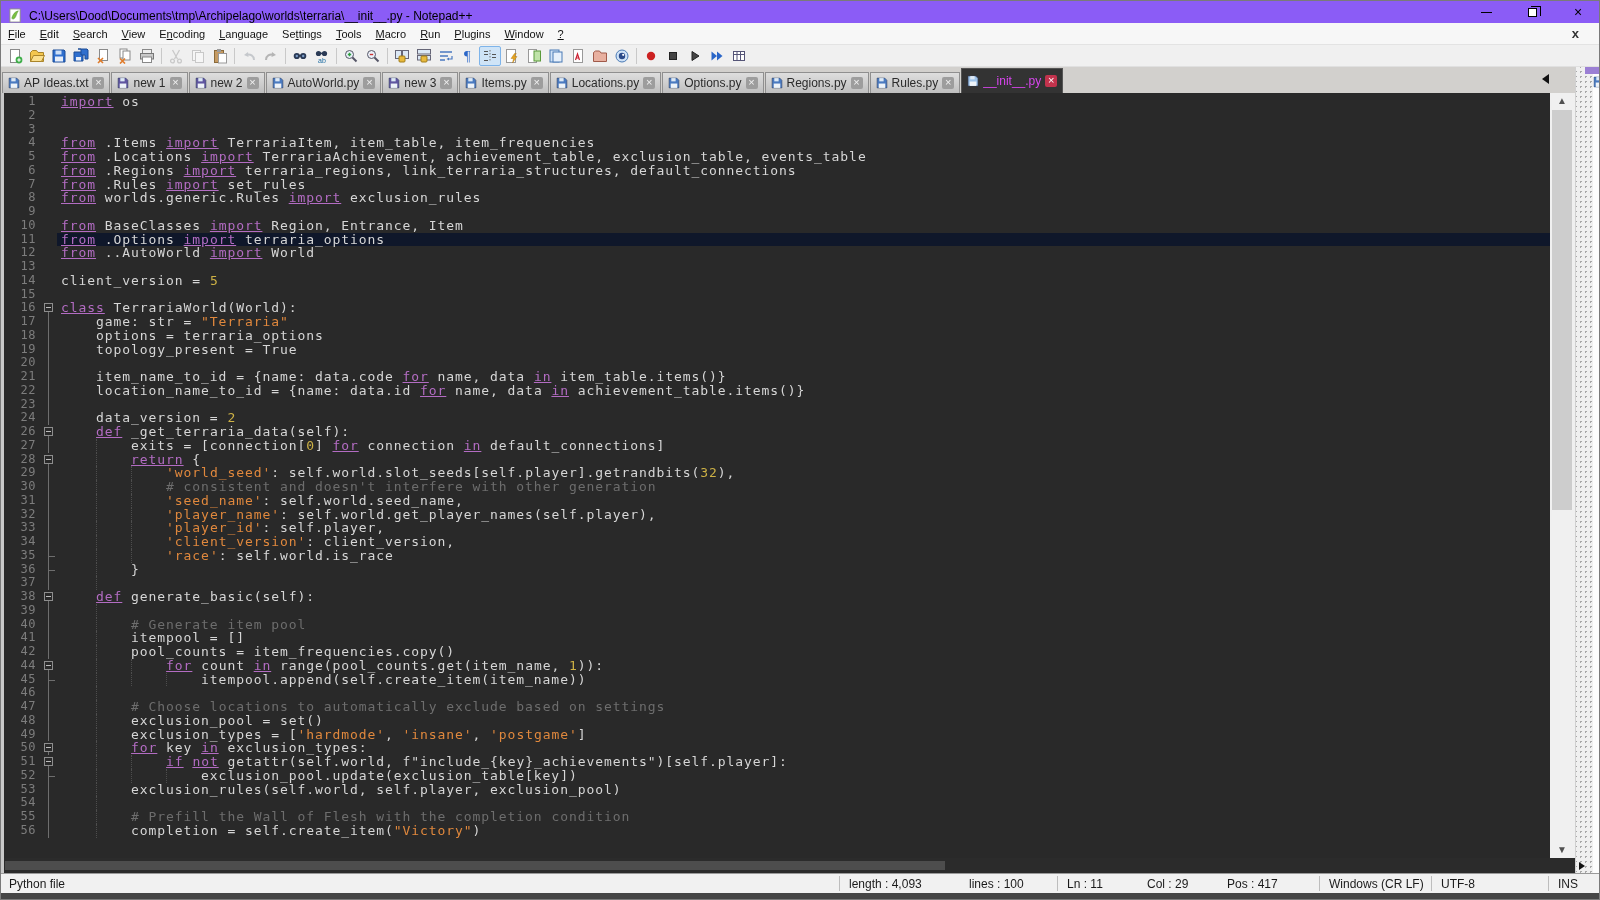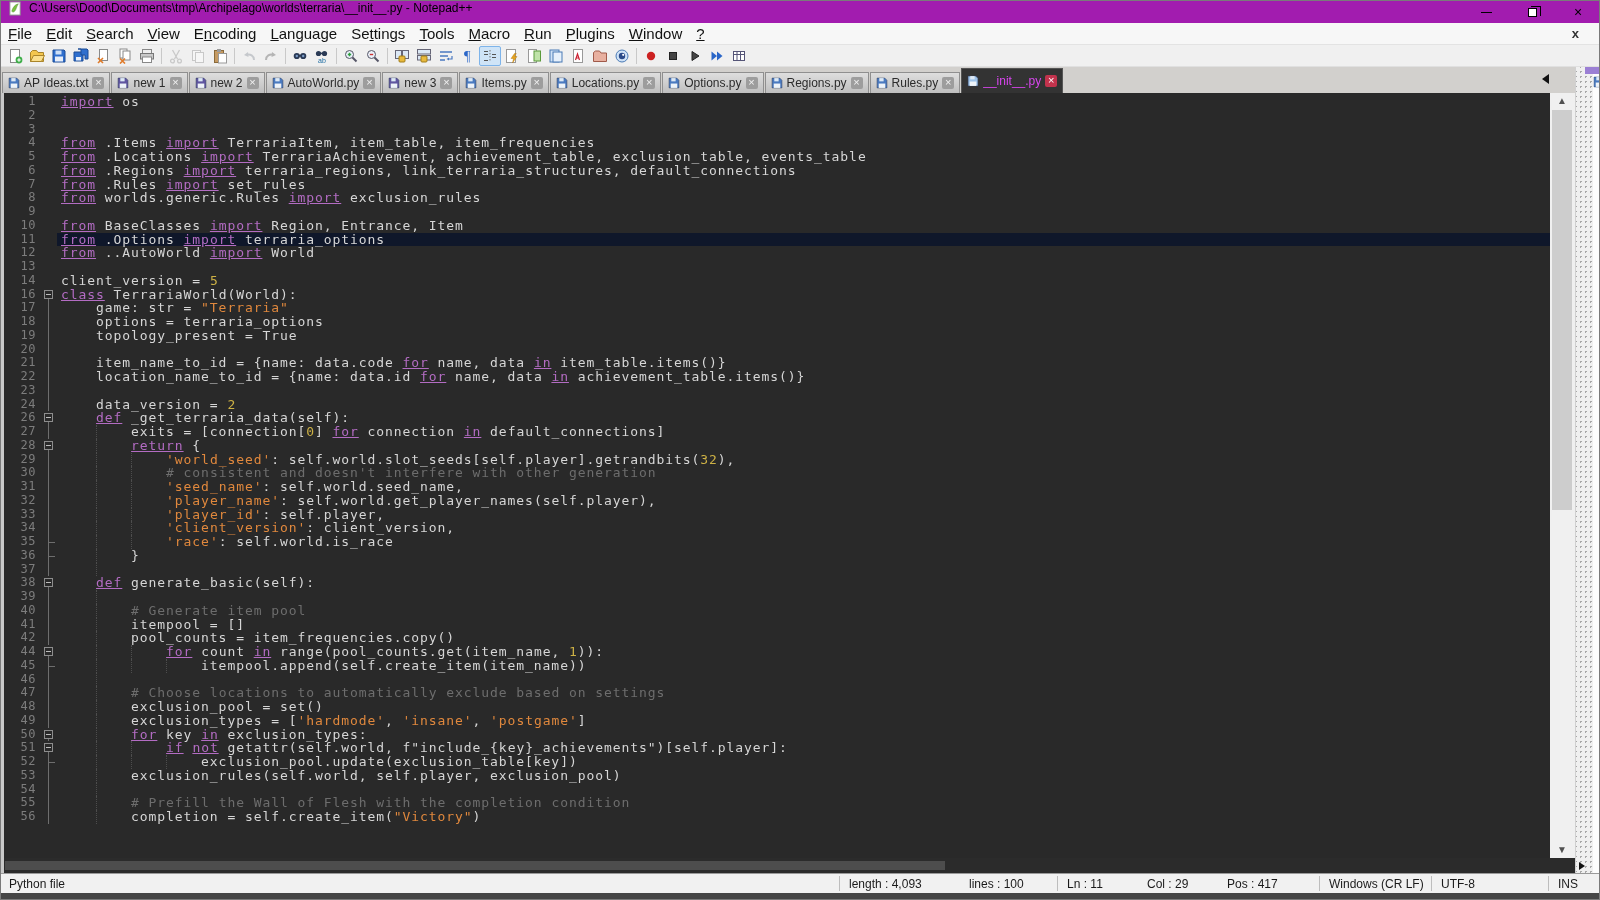--- a/index.html
+++ b/index.html
@@ -3,35 +3,35 @@
 <meta charset="utf-8">
 <style>
   * { margin:0; padding:0; box-sizing:border-box; }
   html,body { width:1600px; height:900px; overflow:hidden; background:#444;
               font-family:"Liberation Sans", sans-serif; }
   .window { position:relative; width:1600px; height:900px; background:#f0f0f0;
             border:1px solid #7a7a7a; overflow:hidden; }
 
   
   .titlebar { position:absolute; top:0; left:0; width:1600px; height:22px;
-              background:#a21caf; display:flex; align-items:flex-start; }
+              background:#8b5cf6; display:flex; align-items:flex-end; }
   .app-icon { width:15px; height:15px; margin:0 6px 0 7px; flex:0 0 auto; }
   .title-text { font-size:12px; color:#000; white-space:nowrap; }
   .win-btns { position:absolute; right:0; top:0; height:22px; display:flex; }
   .win-btn { width:46px; height:22px; display:flex; align-items:center; justify-content:center; }
   .glyph-min { width:11px; height:1px; background:#000; }
   .glyph-max { width:9px; height:9px; border:1px solid #000; position:relative; background:#fff; }
   .glyph-max:before { content:""; position:absolute; left:2px; top:-3px; width:9px; height:9px;
                       border:1px solid #000; border-left:none; border-bottom:none; }
   .glyph-close { font-size:14px; line-height:14px; color:#000; }
 
   
   .menubar { position:absolute; top:22px; left:0; width:1600px; height:22px; background:#f7f7f7;
              display:flex; align-items:center; border-bottom:1px solid #e3e3e3; }
-  .menu-item { font-size:15px; color:#111; padding:0 7px; height:22px; line-height:22px; }
+  .menu-item { font-size:11px; color:#111; padding:0 7px; height:22px; line-height:22px; }
   .menu-item u { text-decoration:underline; }
   .menubar-close { position:absolute; right:22px; top:0; font-size:13px; font-weight:bold;
                    color:#333; line-height:22px; }
 
   
   .toolbar { position:absolute; top:44px; left:0; width:1600px; height:22px; background:#f0f0f0;
              display:flex; align-items:center; padding-left:3px; border-bottom:1px solid #e0e0e0; }
   .tb-btn { width:22px; height:20px; display:flex; align-items:center; justify-content:center;
             border:1px solid transparent; border-radius:2px; flex:0 0 auto; }
   .tb-btn.pressed { background:#cfe4f7; border-color:#7eb4ea; }
@@ -490,20 +490,21 @@
       <div class="line"><span class="num">5</span><span class="fold"></span><span class="txt"><span class="t-k">from</span><span class="t-d"> .Locations </span><span class="t-k">import</span><span class="t-d"> TerrariaAchievement, achievement_table, exclusion_table, events_table</span></span></div>
       <div class="line"><span class="num">6</span><span class="fold"></span><span class="txt"><span class="t-k">from</span><span class="t-d"> .Regions </span><span class="t-k">import</span><span class="t-d"> terraria_regions, link_terraria_structures, default_connections</span></span></div>
       <div class="line"><span class="num">7</span><span class="fold"></span><span class="txt"><span class="t-k">from</span><span class="t-d"> .Rules </span><span class="t-k">import</span><span class="t-d"> set_rules</span></span></div>
       <div class="line"><span class="num">8</span><span class="fold"></span><span class="txt"><span class="t-k">from</span><span class="t-d"> worlds.generic.Rules </span><span class="t-k">import</span><span class="t-d"> exclusion_rules</span></span></div>
       <div class="line"><span class="num">9</span><span class="fold"></span><span class="txt"></span></div>
       <div class="line"><span class="num">10</span><span class="fold"></span><span class="txt"><span class="t-k">from</span><span class="t-d"> BaseClasses </span><span class="t-k">import</span><span class="t-d"> Region, Entrance, Item</span></span></div>
       <div class="line cur"><span class="num">11</span><span class="fold"></span><span class="txt"><span class="t-k">from</span><span class="t-d"> .Options </span><span class="t-k">import</span><span class="t-d"> terraria_options</span></span></div>
       <div class="line"><span class="num">12</span><span class="fold"></span><span class="txt"><span class="t-k">from</span><span class="t-d"> ..AutoWorld </span><span class="t-k">import</span><span class="t-d"> World</span></span></div>
       <div class="line"><span class="num">13</span><span class="fold"></span><span class="txt"></span></div>
       <div class="line"><span class="num">14</span><span class="fold"></span><span class="txt"><span class="t-d">client_version = </span><span class="t-n">5</span></span></div>
+      <div class="line"><span class="num">15</span><span class="fold"></span><span class="txt"></span></div>
       <div class="line"><span class="num">16</span><span class="fold"><span class="vl bl"></span><span class="box"></span></span><span class="txt"><span class="t-k">class</span><span class="t-d"> TerrariaWorld(World):</span></span></div>
       <div class="line"><span class="num">17</span><span class="fold"><span class="vl"></span></span><span class="txt"><span class="t-d">    game: str = </span><span class="t-s">"Terraria"</span></span></div>
       <div class="line"><span class="num">18</span><span class="fold"><span class="vl"></span></span><span class="txt"><span class="t-d">    options = terraria_options</span></span></div>
       <div class="line"><span class="num">19</span><span class="fold"><span class="vl"></span></span><span class="txt"><span class="t-d">    topology_present = True</span></span></div>
       <div class="line"><span class="num">20</span><span class="fold"><span class="vl"></span></span><span class="txt"></span></div>
       <div class="line"><span class="num">21</span><span class="fold"><span class="vl"></span></span><span class="txt"><span class="t-d">    item_name_to_id = {name: data.code </span><span class="t-k">for</span><span class="t-d"> name, data </span><span class="t-k">in</span><span class="t-d"> item_table.items()}</span></span></div>
       <div class="line"><span class="num">22</span><span class="fold"><span class="vl"></span></span><span class="txt"><span class="t-d">    location_name_to_id = {name: data.id </span><span class="t-k">for</span><span class="t-d"> name, data </span><span class="t-k">in</span><span class="t-d"> achievement_table.items()}</span></span></div>
       <div class="line"><span class="num">23</span><span class="fold"><span class="vl"></span></span><span class="txt"></span></div>
       <div class="line"><span class="num">24</span><span class="fold"><span class="vl"></span></span><span class="txt"><span class="t-d">    data_version = </span><span class="t-n">2</span></span></div>
       <div class="line"><span class="num">26</span><span class="fold"><span class="vl bl"></span><span class="box"></span></span><span class="txt"><span class="t-d">    </span><span class="t-k">def</span><span class="t-d"> _get_terraria_data(self):</span></span></div>

